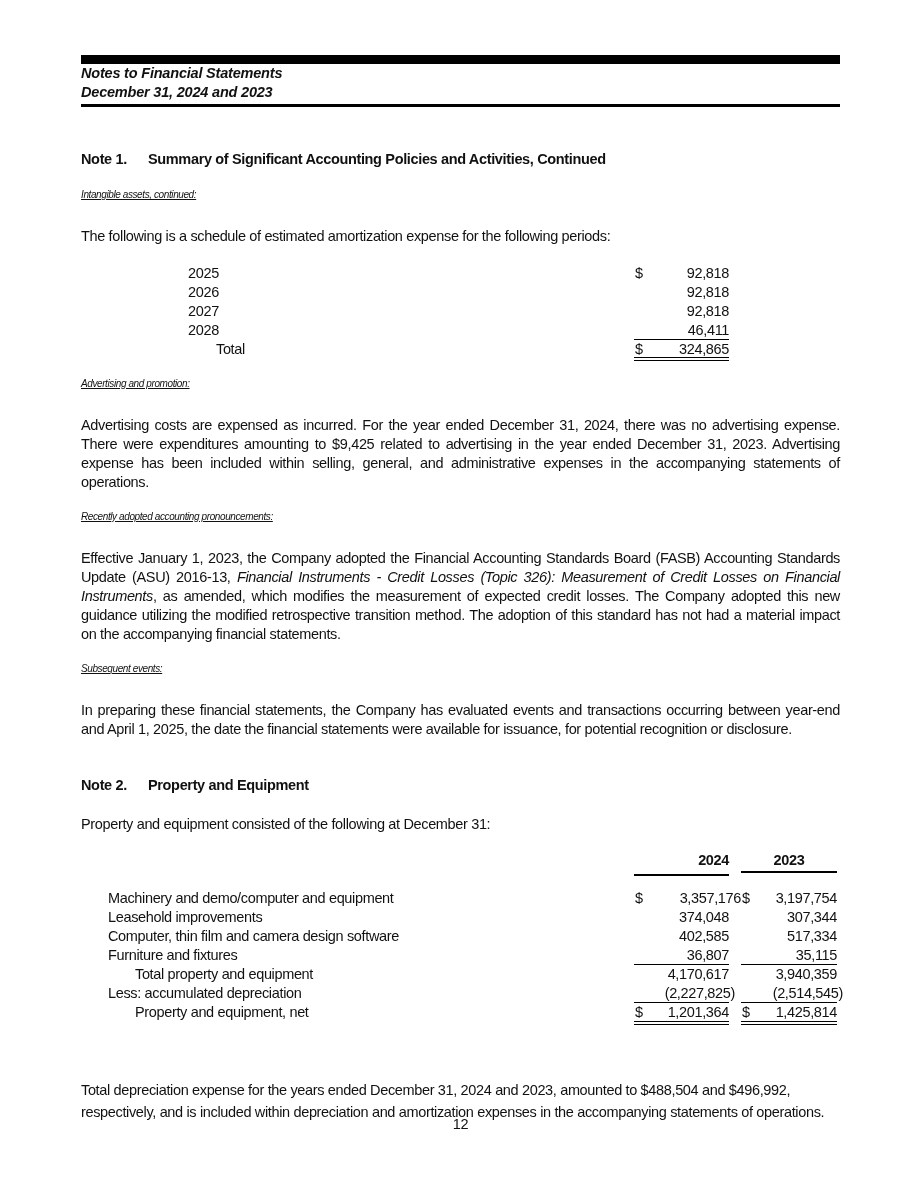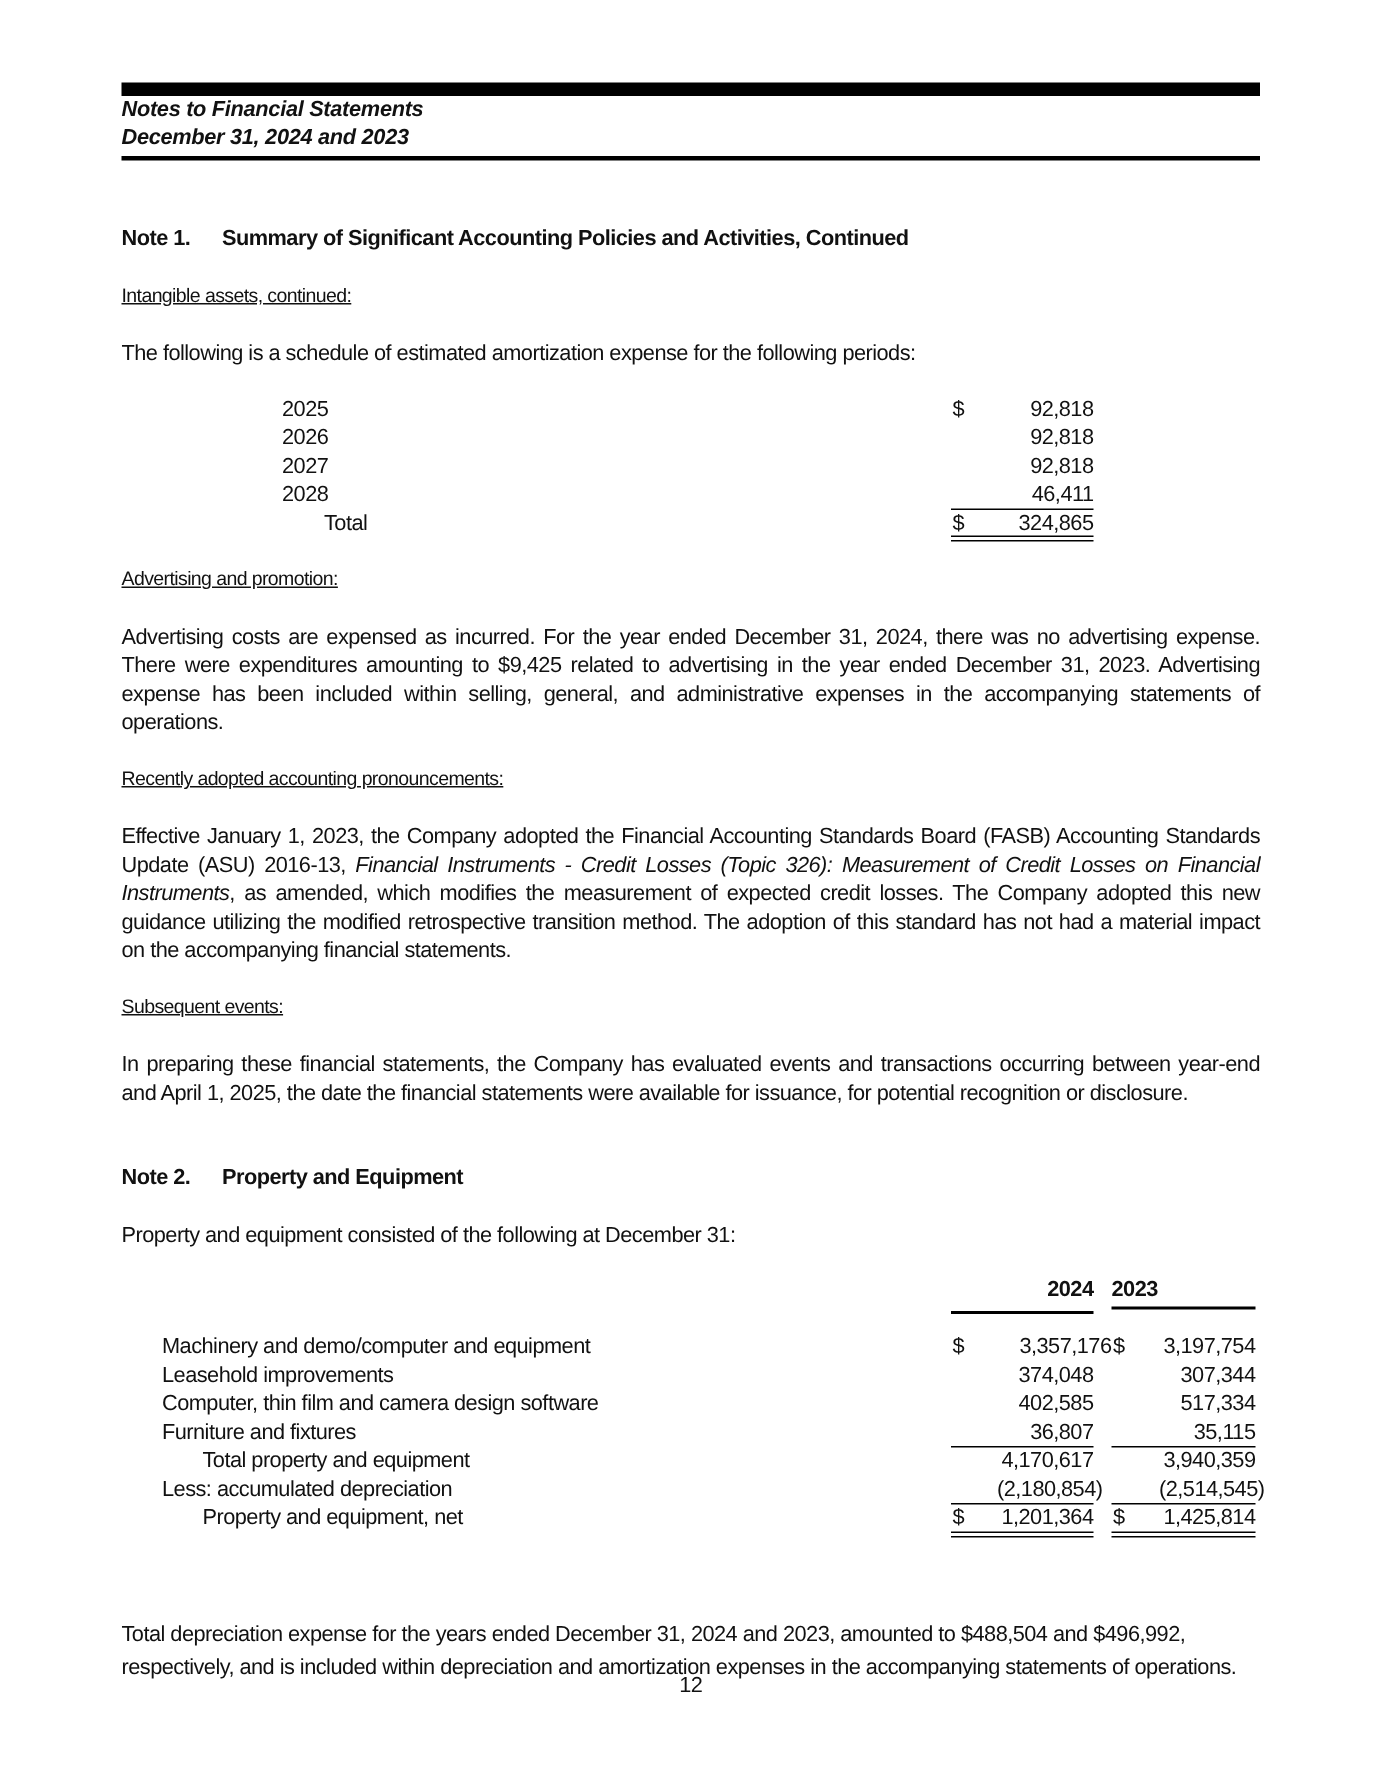--- a/index.html
+++ b/index.html
@@ -9,21 +9,21 @@
       color: #111;
     }
     .page { position: absolute; left: 81px; top: 55px; width: 759px; }
     .top-bar { height: 9px; background: #000; width: 100%; }
     .hdr-company { font-family: "Liberation Sans", sans-serif; font-weight: bold; font-size: 19px; margin-top: 6px; line-height: 22px; letter-spacing: -0.2px; }
     .hdr-sub { font-family: "Liberation Sans", sans-serif; font-weight: bold; font-style: italic; font-size: 14.5px; line-height: 19px; letter-spacing: -0.2px; }
     .hdr-rule { height: 3px; background: #000; width: 100%; margin-top: 2px; }
     .txt { font-family: "Liberation Sans", sans-serif; font-size: 14.5px; line-height: 19px; letter-spacing: -0.35px; }
     .note-title { position: absolute; font-family: "Liberation Sans", sans-serif; font-weight: bold; font-size: 14.5px; letter-spacing: -0.35px; }
     .note-title .num { display: inline-block; width: 67px; }
-    .subhead { position: absolute; font-family: "Liberation Sans", sans-serif; text-decoration: underline; font-size: 13px; letter-spacing: -0.4px; }
+    .subhead { position: absolute; font-family: "Liberation Sans", sans-serif; font-style: italic; text-decoration: underline; font-size: 10px; letter-spacing: -0.4px; }
     .para { position: absolute; left: 0; width: 759px; text-align: justify; }
     .para.last-left { text-align-last: left; }
     .abs { position: absolute; }
     .num-r { text-align: right; }
     .page-num { position: absolute; left: 0; width: 759px; text-align: center; }
   </style>
 </head>
 <body>
 
 <div class="page">
@@ -71,21 +71,21 @@
   <div class="subhead" style="top:608px;left:0;">Subsequent events:</div>
   <div class="txt para last-left" style="top:646px;">In preparing these financial statements, the Company has evaluated events and transactions occurring between year-end and April 1, 2025, the date the financial statements were available for issuance, for potential recognition or disclosure.</div>
 
   <div class="note-title" style="top:722px;left:0;">
     <span class="num">Note 2.</span><span>Property and Equipment</span>
   </div>
   <div class="txt abs" style="top:760px;left:0;">Property and equipment consisted of the following at December 31:</div>
 
   <div>
     <div class="txt abs" style="top:796px;left:553px;width:95px;text-align:right;font-weight:bold;border-bottom:2px solid #000;padding-bottom:4px;">2024</div>
-    <div class="txt abs" style="top:796px;left:660px;width:96px;font-weight:bold;border-bottom:2px solid #000;padding-bottom:1px;">2023</div>
+    <div class="txt abs" style="top:796px;left:660px;width:96px;text-align:center;font-weight:bold;border-bottom:2px solid #000;padding-bottom:1px;">2023</div>
 
     <div class="txt abs" style="top:834px;left:27px;">Machinery and demo/computer and equipment</div>
     <div class="txt abs" style="top:834px;left:554px;">$</div>
     <div class="txt abs num-r" style="top:834px;left:572px;width:88px;">3,357,176</div>
     <div class="txt abs" style="top:834px;left:661px;">$</div>
     <div class="txt abs num-r" style="top:834px;left:666px;width:90px;">3,197,754</div>
 
     <div class="txt abs" style="top:853px;left:27px;">Leasehold improvements</div>
     <div class="txt abs num-r" style="top:853px;left:560px;width:88px;">374,048</div>
     <div class="txt abs num-r" style="top:853px;left:666px;width:90px;">307,344</div>
@@ -98,21 +98,21 @@
     <div class="txt abs num-r" style="top:891px;left:560px;width:88px;">36,807</div>
     <div class="txt abs num-r" style="top:891px;left:666px;width:90px;">35,115</div>
     <div class="abs" style="top:909px;left:553px;width:95px;border-top:1.5px solid #000;"></div>
     <div class="abs" style="top:909px;left:660px;width:96px;border-top:1.5px solid #000;"></div>
 
     <div class="txt abs" style="top:910px;left:54px;">Total property and equipment</div>
     <div class="txt abs num-r" style="top:910px;left:560px;width:88px;">4,170,617</div>
     <div class="txt abs num-r" style="top:910px;left:666px;width:90px;">3,940,359</div>
 
     <div class="txt abs" style="top:929px;left:27px;">Less: accumulated depreciation</div>
-    <div class="txt abs num-r" style="top:929px;left:560px;width:94px;">(2,180,854)</div>
+    <div class="txt abs num-r" style="top:929px;left:560px;width:94px;">(2,227,825)</div>
     <div class="txt abs num-r" style="top:929px;left:666px;width:96px;">(2,514,545)</div>
     <div class="abs" style="top:947px;left:553px;width:95px;border-top:1.5px solid #000;"></div>
     <div class="abs" style="top:947px;left:660px;width:96px;border-top:1.5px solid #000;"></div>
 
     <div class="txt abs" style="top:948px;left:54px;">Property and equipment, net</div>
     <div class="txt abs" style="top:948px;left:554px;">$</div>
     <div class="txt abs num-r" style="top:948px;left:560px;width:88px;">1,201,364</div>
     <div class="txt abs" style="top:948px;left:661px;">$</div>
     <div class="txt abs num-r" style="top:948px;left:666px;width:90px;">1,425,814</div>
     <div class="abs" style="top:966px;left:553px;width:95px;border-top:4px double #000;"></div>

